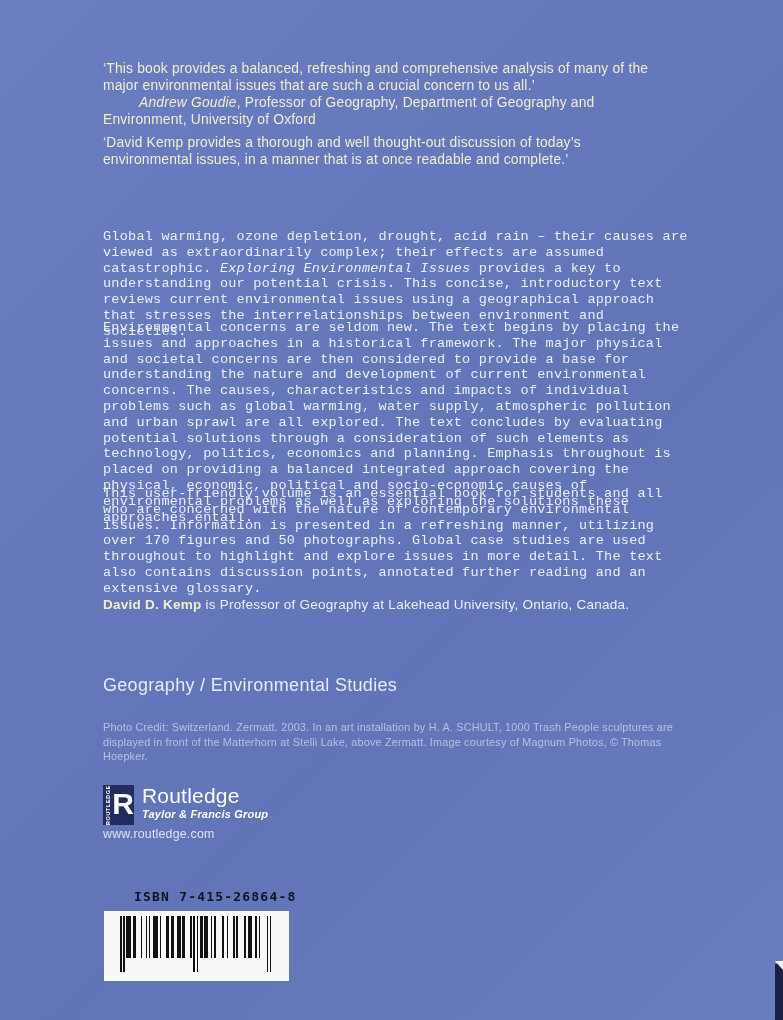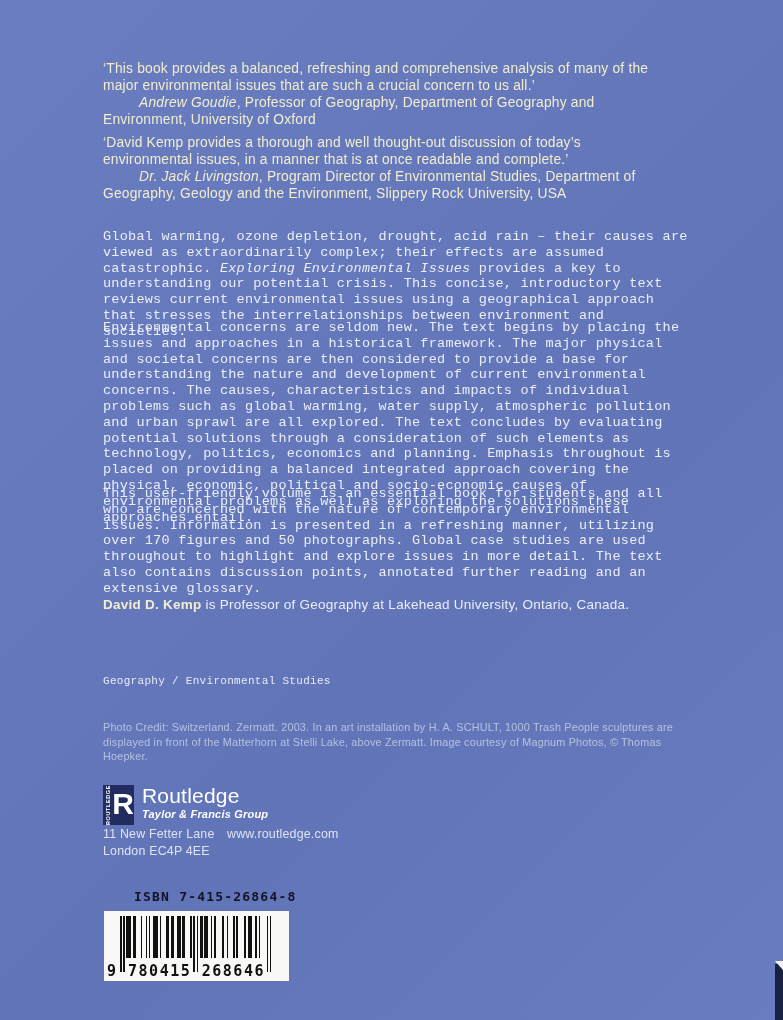--- a/index.html
+++ b/index.html
@@ -30,21 +30,21 @@
     font-size:13.5px;line-height:15.8px;letter-spacing:0.25px;font-family:Liberation Mono, monospace;
   }
   .para em{font-style:italic;}
   #para1{top:229px;}
   #para2{top:320px;}
   #para3{top:486px;}
   
   #author{top:597px;width:600px;font-size:13.5px;letter-spacing:0.25px;color:#eaeef6;}
   #author .name{font-weight:bold;color:#f1eecf;}
   
-  #category{top:675px;width:600px;font-size:11px;letter-spacing:0.3px;color:#e7ebf4;font-family:Liberation Mono, monospace;}
+  #category{top:675px;width:600px;font-size:18px;letter-spacing:0.3px;color:#e7ebf4;}
   
   #credit{
     top:720px;width:576px;
     font-size:10.8px;line-height:14.5px;letter-spacing:0.2px;
     color:rgba(230,237,248,0.62);
   }
   
   #logo{top:785px;display:flex;align-items:flex-start;}
   .logo-mark{
     width:31px;height:40px;background:#222c5e;display:flex;flex-shrink:0;
@@ -94,21 +94,20 @@
 
 <div class="cover">
 
   <div class="blk quote" id="quote1">
     <span>‘This book provides a balanced, refreshing and comprehensive analysis of many of the major environmental issues that are such a crucial concern to us all.’</span>
     <div><em>Andrew Goudie</em><span>, Professor of Geography, Department of Geography and Environment, University of Oxford</span></div>
   </div>
 
   <div class="blk quote" id="quote2">
     <span>‘David Kemp provides a thorough and well thought-out discussion of today’s environmental issues, in a manner that is at once readable and complete.’</span>
-    <div><em>Dr. Jack Livingston</em><span>, Program Director of Environmental Studies, Department of Geography, Geology and the Environment, Slippery Rock University, USA</span></div>
   </div>
 
   <div class="blk para" id="para1"><span>Global warming, ozone depletion, drought, acid rain – their causes are viewed as extraordinarily complex; their effects are assumed catastrophic. </span><em>Exploring Environmental Issues</em><span> provides a key to understanding our potential crisis. This concise, introductory text reviews current environmental issues using a geographical approach that stresses the interrelationships between environment and societies.</span></div>
   <div class="blk para" id="para2"><span>Environmental concerns are seldom new. The text begins by placing the issues and approaches in a historical framework. The major physical and societal concerns are then considered to provide a base for understanding the nature and development of current environmental concerns. The causes, characteristics and impacts of individual problems such as global warming, water supply, atmospheric pollution and urban sprawl are all explored. The text concludes by evaluating potential solutions through a consideration of such elements as technology, politics, economics and planning. Emphasis throughout is placed on providing a balanced integrated approach covering the physical, economic, political and socio-economic causes of environmental problems as well as exploring the solutions these approaches entail.</span></div>
   <div class="blk para" id="para3"><span>This user-friendly volume is an essential book for students and all who are concerned with the nature of contemporary environmental issues. Information is presented in a refreshing manner, utilizing over 170 figures and 50 photographs. Global case studies are used throughout to highlight and explore issues in more detail. The text also contains discussion points, annotated further reading and an extensive glossary.</span></div>
 
   <div class="blk" id="author">
     <span class="name">David D. Kemp</span><span> is Professor of Geography at Lakehead University, Ontario, Canada.</span>
   </div>
 
@@ -123,24 +122,20 @@
         </div>
       <div class="logo-r">R</div>
     </div>
     <div class="logo-words">
       <div class="logo-name">Routledge</div>
       <div class="logo-group">Taylor &amp; Francis Group</div>
     </div>
   </div>
 
   <div class="blk" id="addresses">
-    <div class="addr-col1">
-      <div>11 New Fetter Lane</div>
-      <div>London EC4P 4EE</div>
-    </div>
     <div>www.routledge.com</div>
   </div>
 
   <div class="blk" id="isbn-label" style="left:134px;">ISBN 7-415-26864-8</div>
 
   <div class="blk" id="barcode" style="left:104px;">
     <div class="bc-bars">
         <div class="bc-mod on tall"></div>
         <div class="bc-mod tall"></div>
         <div class="bc-mod on tall"></div>
@@ -230,20 +225,19 @@
         <div class="bc-mod"></div>
         <div class="bc-mod on"></div>
         <div class="bc-mod"></div>
         <div class="bc-mod"></div>
         <div class="bc-mod"></div>
         <div class="bc-mod"></div>
         <div class="bc-mod on tall"></div>
         <div class="bc-mod tall"></div>
         <div class="bc-mod on tall"></div>
       </div>
-    <div class="bc-digits">9 780415 268646</div>
   </div>
 
   <div id="edge">
     <div class="edge-notch"></div>
   </div>
 
 </div>
 
 </body></html>

